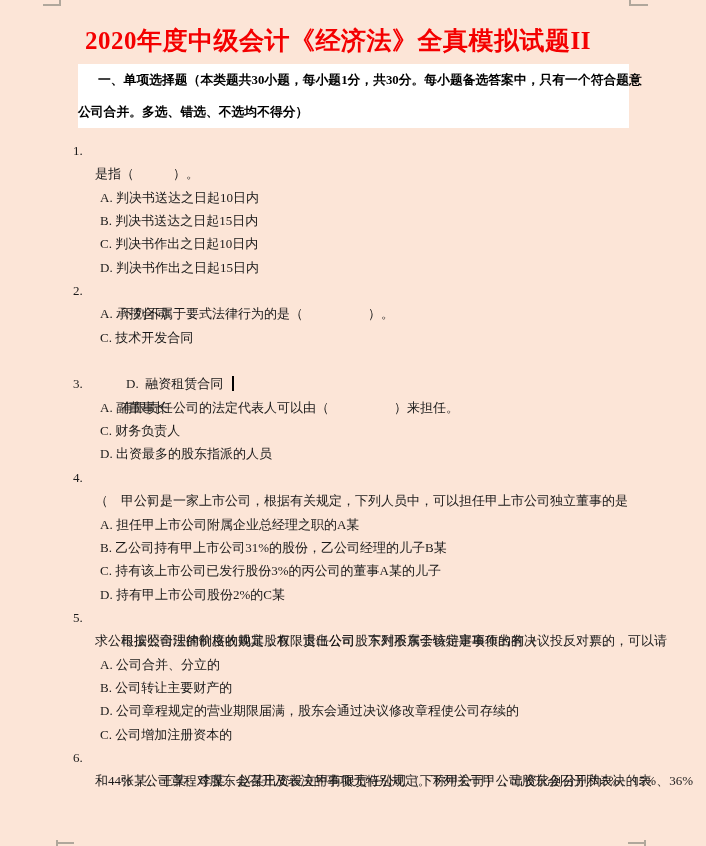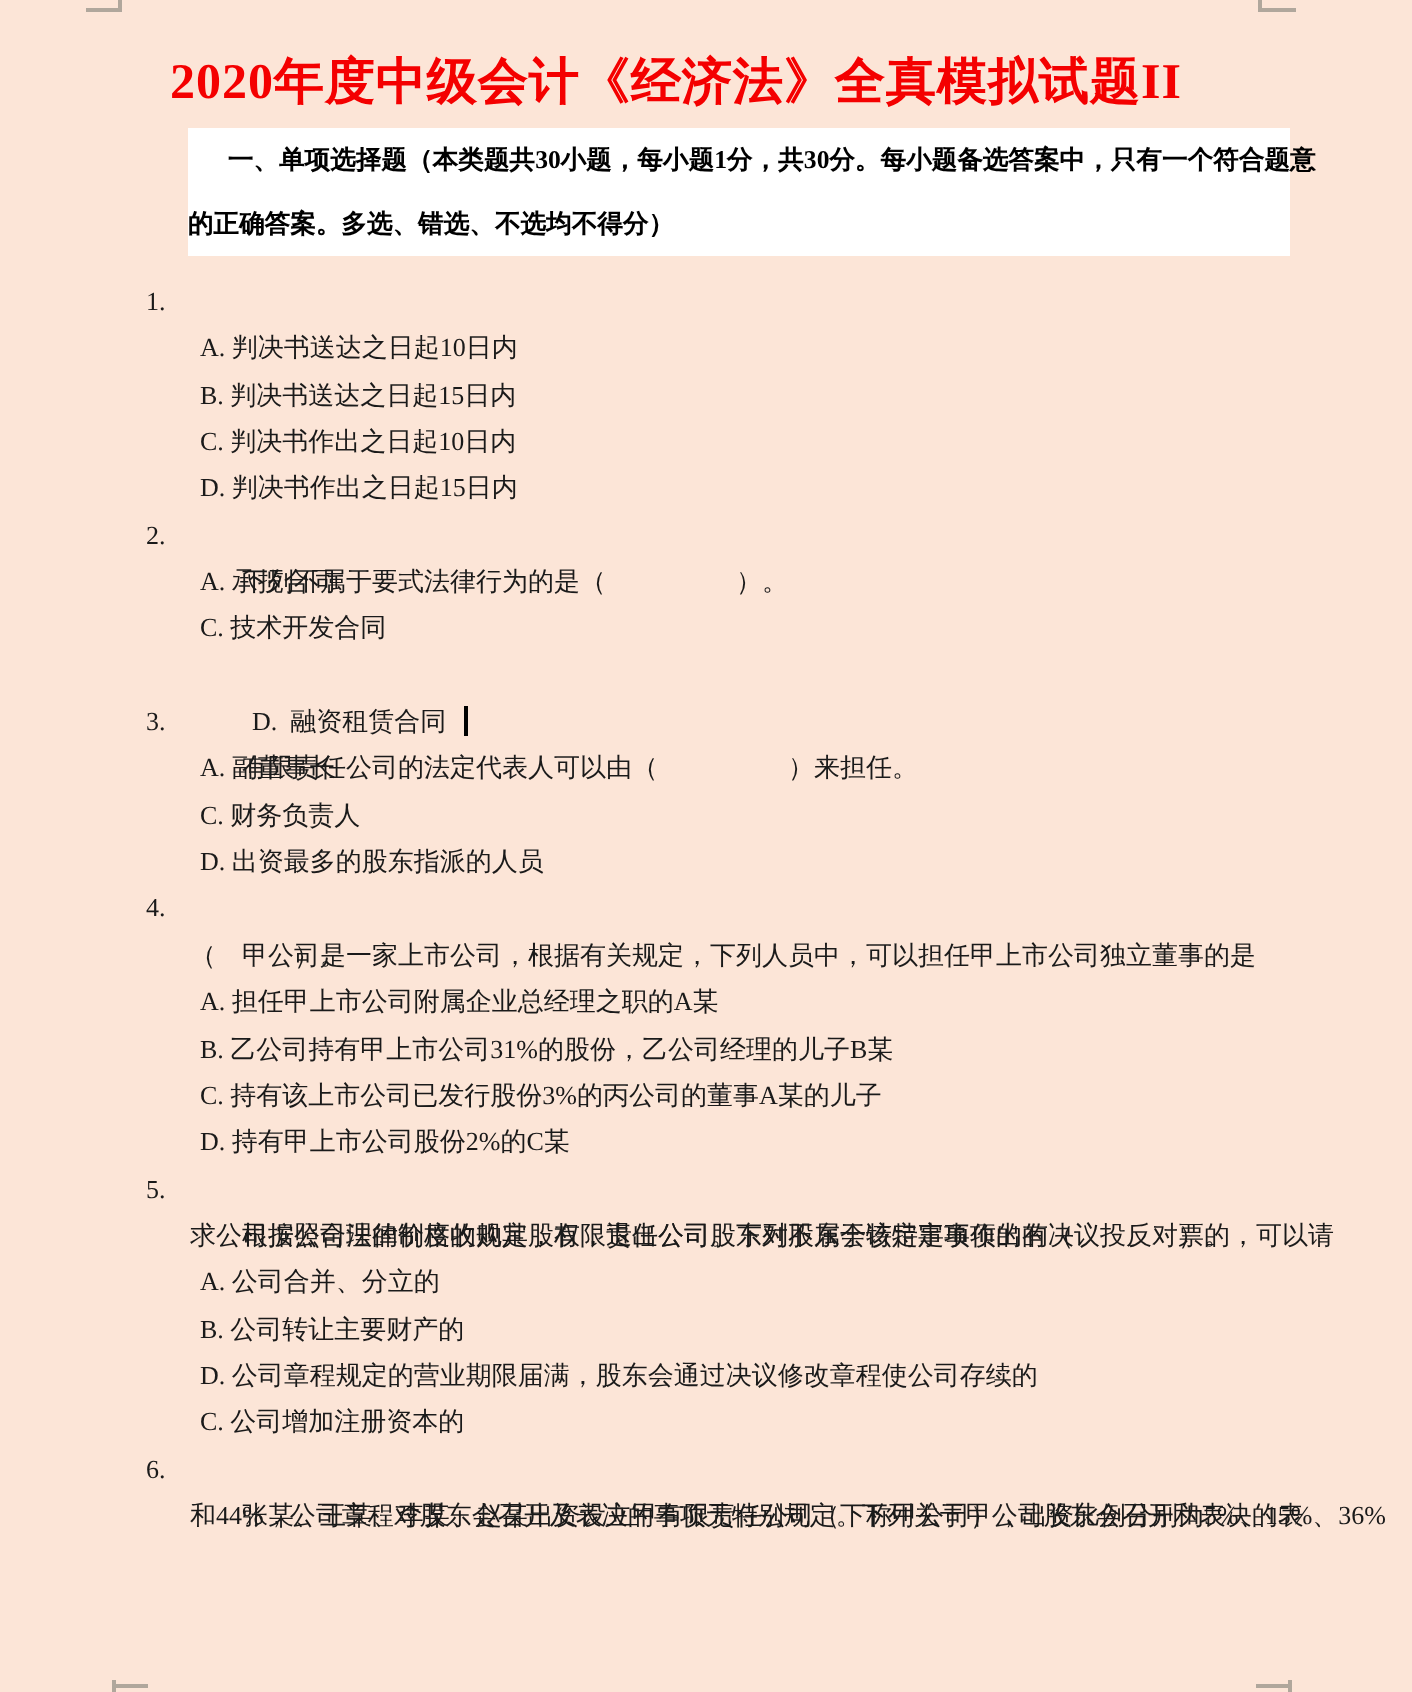--- a/index.html
+++ b/index.html
@@ -30,21 +30,21 @@
     margin: 12px;
     font-size: 25px;
     font-weight: bold;
     letter-spacing: 0.5px;
     color: #f40000;
     white-space: pre;
   }
 
   .instructions {
     position: absolute;
-    left: 94px; top: 64px;
+    left: 78px; top: 64px;
     width: 551px;
     background: #ffffff;
     font-weight: bold;
     font-size: 12.8px;
     color: #000;
   }
   .ins-line { line-height: 32px; height: 32px; white-space: pre; overflow: visible; }
   .ins-line.indent { padding-left: 20px; }
 
   .questions {
@@ -78,29 +78,30 @@
   <div class="mark m-tr-v"></div>
   <div class="mark m-bl-h"></div>
   <div class="mark m-bl-v"></div>
   <div class="mark m-br-h"></div>
   <div class="mark m-br-v"></div>
 
   <h1 class="title">2020年度中级会计《经济法》全真模拟试题II</h1>
 
   <div class="instructions">
     <div class="ins-line indent">一、单项选择题（本类题共30小题，每小题1分，共30分。每小题备选答案中，只有一个符合题意</div>
-    <div class="ins-line">的正确答案。多选、错选、不选均不得分）</div>
+    <div class="ins-line">公司合并。多选、错选、不选均不得分）</div>
   </div>
 
   <div class="questions">
 
     <div class="q">
       <div class="line qfirst">
         <span class="num">1.</span>
       </div>
+      <div class="line cont">是指（　　　）。</div>
       <div class="line opt">A. 判决书送达之日起10日内</div>
       <div class="line opt">B. 判决书送达之日起15日内</div>
       <div class="line opt">C. 判决书作出之日起10日内</div>
       <div class="line opt">D. 判决书作出之日起15日内</div>
     </div>
 
     <div class="q">
       <div class="line qfirst">
         <span class="num">2.</span><span>下列不属于要式法律行为的是（　　　　　）。</span>
       </div>

